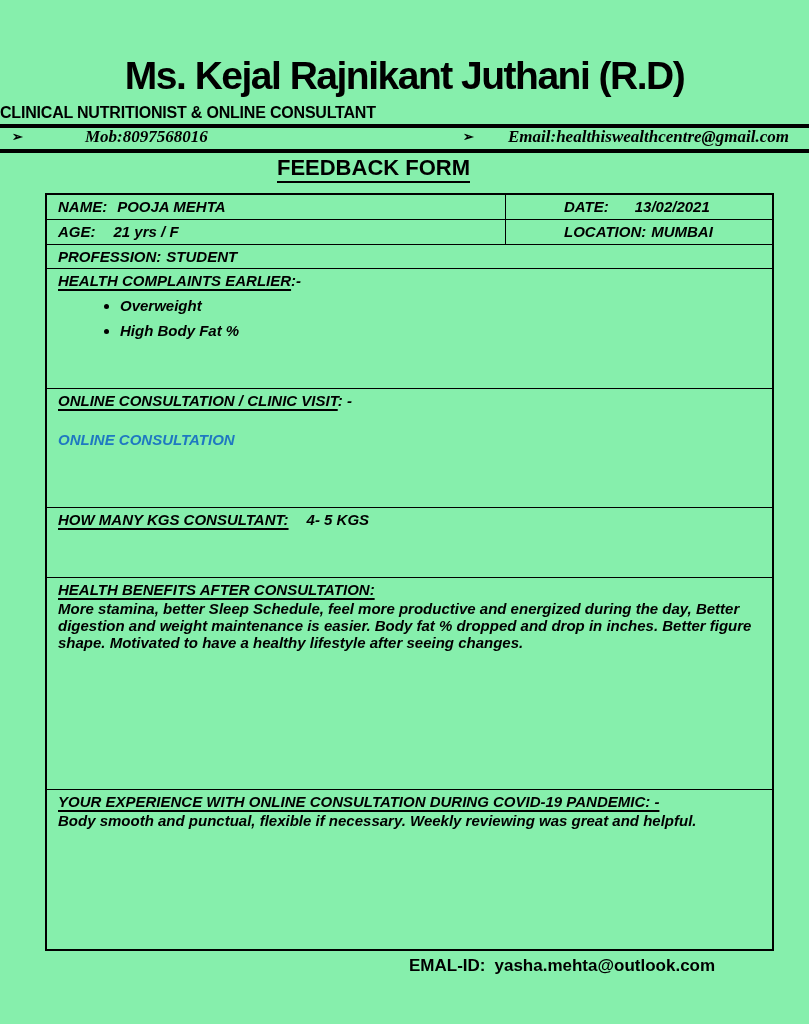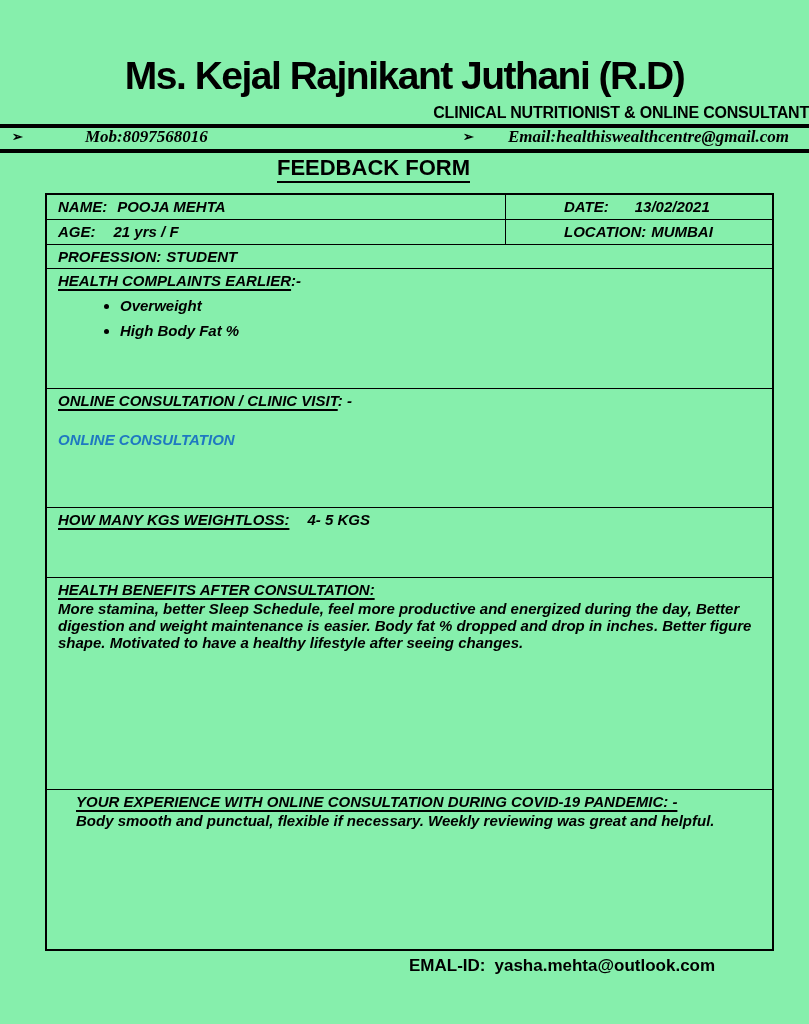--- a/index.html
+++ b/index.html
@@ -9,21 +9,21 @@
     font-family:"Liberation Sans", sans-serif;
   }
 
   
   .doc-title {
     position:absolute; top:54px; left:0; width:809px;
     text-align:center; font-size:39px; font-weight:bold; letter-spacing:-1.5px;
   }
   .doc-subtitle {
     position:absolute; top:104px; left:0; width:809px;
-    text-align:right; font-size:16px; font-weight:bold; letter-spacing:-0.2px;
+    text-align:left; font-size:16px; font-weight:bold; letter-spacing:-0.2px;
   }
   .rule { position:absolute; left:0; width:809px; height:4px; background:#000; }
   .rule-1 { top:124px; }
   .rule-2 { top:149px; }
   .contact-row {
     position:absolute; top:127px; left:0; width:809px; height:22px;
     font-family:"Liberation Serif", serif; font-style:italic;
     font-weight:bold; font-size:17px;
   }
   .contact-arrow { position:absolute; top:2px; font-style:normal; font-size:13px; }
@@ -39,21 +39,21 @@
   }
   .form-title span { border-bottom:2.5px solid #000; padding-bottom:1px; }
 
   
   .form-table {
     position:absolute; left:45px; top:193px; width:729px;
     border:2px solid #000; font-size:15px; font-weight:bold;
     box-sizing:border-box;
   }
   .row { border-bottom:1.5px solid #000; box-sizing:border-box;font-style:italic; }
-  .row:last-child { border-bottom:none;padding-left:18px; }
+  .row:last-child { border-bottom:none; }
   .row-split { display:flex; }
   .cell { padding:3px 10px 0 11px; box-sizing:border-box; }
   .cell-left  { width:459px; border-right:1.5px solid #000; }
   .cell-right { flex:1; padding-left:58px; }
   .r-small { height:25px; }
   .r3 { height:24px; }
   .r4 { height:120px; }
   .r5 { height:119px; }
   .r6 { height:70px; }
   .r7 { height:212px; }
@@ -138,21 +138,21 @@
 
     <div class="row r5">
       <div class="cell">
         <span class="uh">ONLINE CONSULTATION / CLINIC VISIT</span><span>: -</span>
         <div class="answer-line" style="color: rgb(31, 120, 193);">ONLINE CONSULTATION</div>
       </div>
     </div>
 
     <div class="row r6">
       <div class="cell">
-        <span class="uh">HOW MANY KGS WEIGHTLOSS:</span><span class="val-gap-md">4- 5 KGS</span>
+        <span class="uh">HOW MANY KGS CONSULTANT:</span><span class="val-gap-md">4- 5 KGS</span>
       </div>
     </div>
 
     <div class="row r7">
       <div class="cell">
         <span class="uh">HEALTH BENEFITS AFTER CONSULTATION:</span>
         <div class="body-text">More stamina, better Sleep Schedule, feel more productive and energized during the day, Better digestion and weight maintenance is easier. Body fat % dropped and drop in inches. Better figure shape. Motivated to have a healthy lifestyle after seeing changes.</div>
       </div>
     </div>
 

